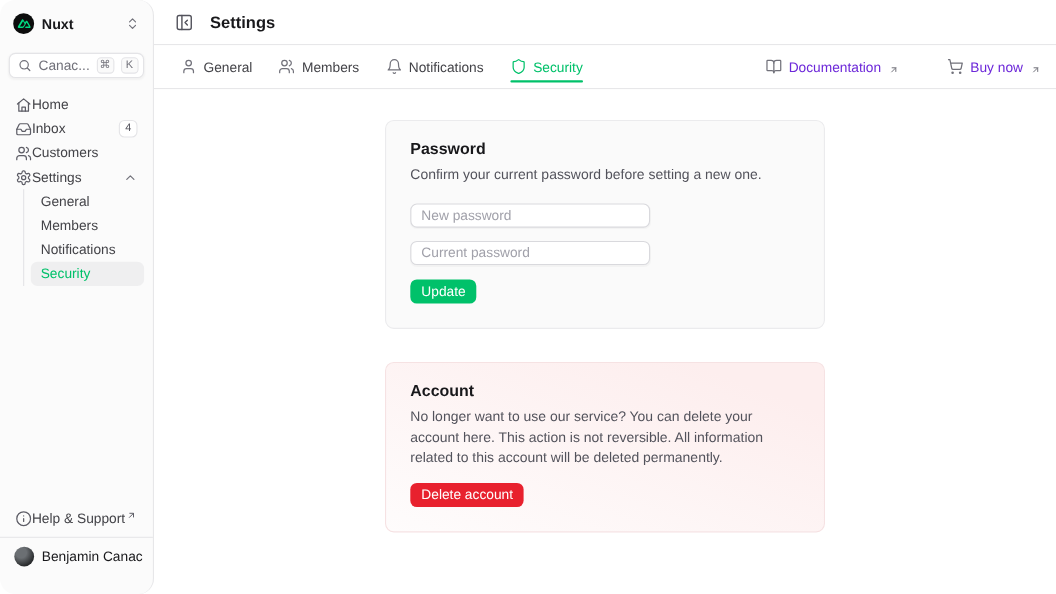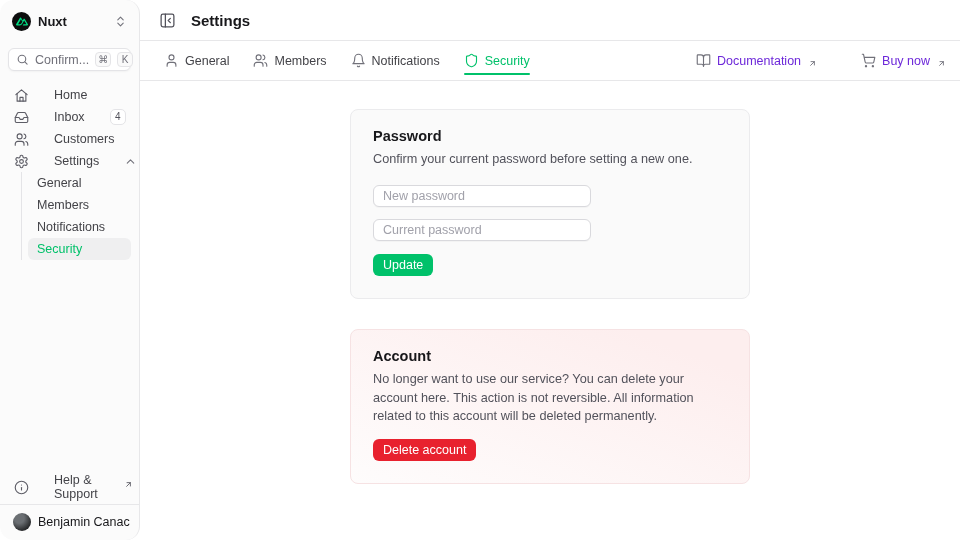--- a/index.html
+++ b/index.html
@@ -38,21 +38,21 @@
   }
   .search-btn .label { font-size: 12.5px; flex: 1; }
   .kbd {
     min-width: 16px; height: 15px; padding: 0 3px; border-radius: 4px;
     border: 1px solid #e4e4e7; background: #fafafa; color: #71717a;
     font-size: 10px; display: inline-flex; align-items: center; justify-content: center;
   }
 
   .nav { margin: 13px 8px 0 8px; }
   .nav-item {
-    display: flex; align-items: center; gap: 25px;
+    display: flex; align-items: center; gap: 0;
     height: 22px; padding: 0 6px; border-radius: 6px;
     color: #434348; cursor: pointer; font-size: 12.5px;
   }
   .nav-item .icon { color: #5d5d66; }
   .nav-item .trail { margin-left: auto; }
   .badge {
     font-size: 10px; color: #52525b; background: #fff;
     border: 1px solid #e4e4e7; border-radius: 5px;
     padding: 1px 4.5px; line-height: 1.2;
   }
@@ -66,21 +66,21 @@
   }
   .sub-item.active { background: #efeff0; color: #00c16a; }
 
   .sidebar-spacer { flex: 1; }
   .side-footer { margin: 0 8px 6px 8px; }
   .side-footer .nav-item { font-size: 12.5px; }
   .ext-arrow { color: #71717a; margin: -6px 0 0 1px; }
   .side-divider { border: 0; border-top: 1px solid #e7e7e9; }
   .user-row {
     display: flex; align-items: center; gap: 7px;
-    margin: 5px 8px 6px 8px; padding: 3px 5px; border-radius: 6px; cursor: pointer;
+    margin: 5px 8px 22px 8px; padding: 3px 5px; border-radius: 6px; cursor: pointer;
   }
   .avatar {
     width: 18px; height: 18px; border-radius: 50%; flex: none;
     background: radial-gradient(circle at 35% 30%, #6b6f73 0 28%, #2b2d2f 70%, #141516);
   }
   .user-name { font-size: 12.5px; font-weight: 500; color: #18181b; white-space: nowrap; }
   .user-row .chev { margin-left: auto; color: #71717a; }
 
   
   .main { flex: 1; display: flex; flex-direction: column; min-width: 0; background: #fff; }
@@ -167,21 +167,21 @@
     </span>
   </div>
 
   <div class="search-btn">
     <span class="icon">
       <svg width="13" height="13" viewBox="0 0 24 24" fill="none" stroke="currentColor" stroke-width="2" stroke-linecap="round">
           <circle cx="11" cy="11" r="7"></circle>
           <path d="m20.5 20.5-4.2-4.2"></path>
         </svg>
     </span>
-    <span class="label">Confirm...</span>
+    <span class="label">Canac...</span>
     <span class="kbd">⌘</span>
     <span class="kbd">K</span>
   </div>
 
   <nav class="nav">
     <div class="nav-item">
       <span class="icon">
         <svg width="15" height="15" viewBox="0 0 24 24" fill="none" stroke="currentColor" stroke-width="1.8" stroke-linecap="round" stroke-linejoin="round">
             <path d="M3 10.5 12 3l9 7.5"></path>
             <path d="M5 9v12h14V9"></path>

